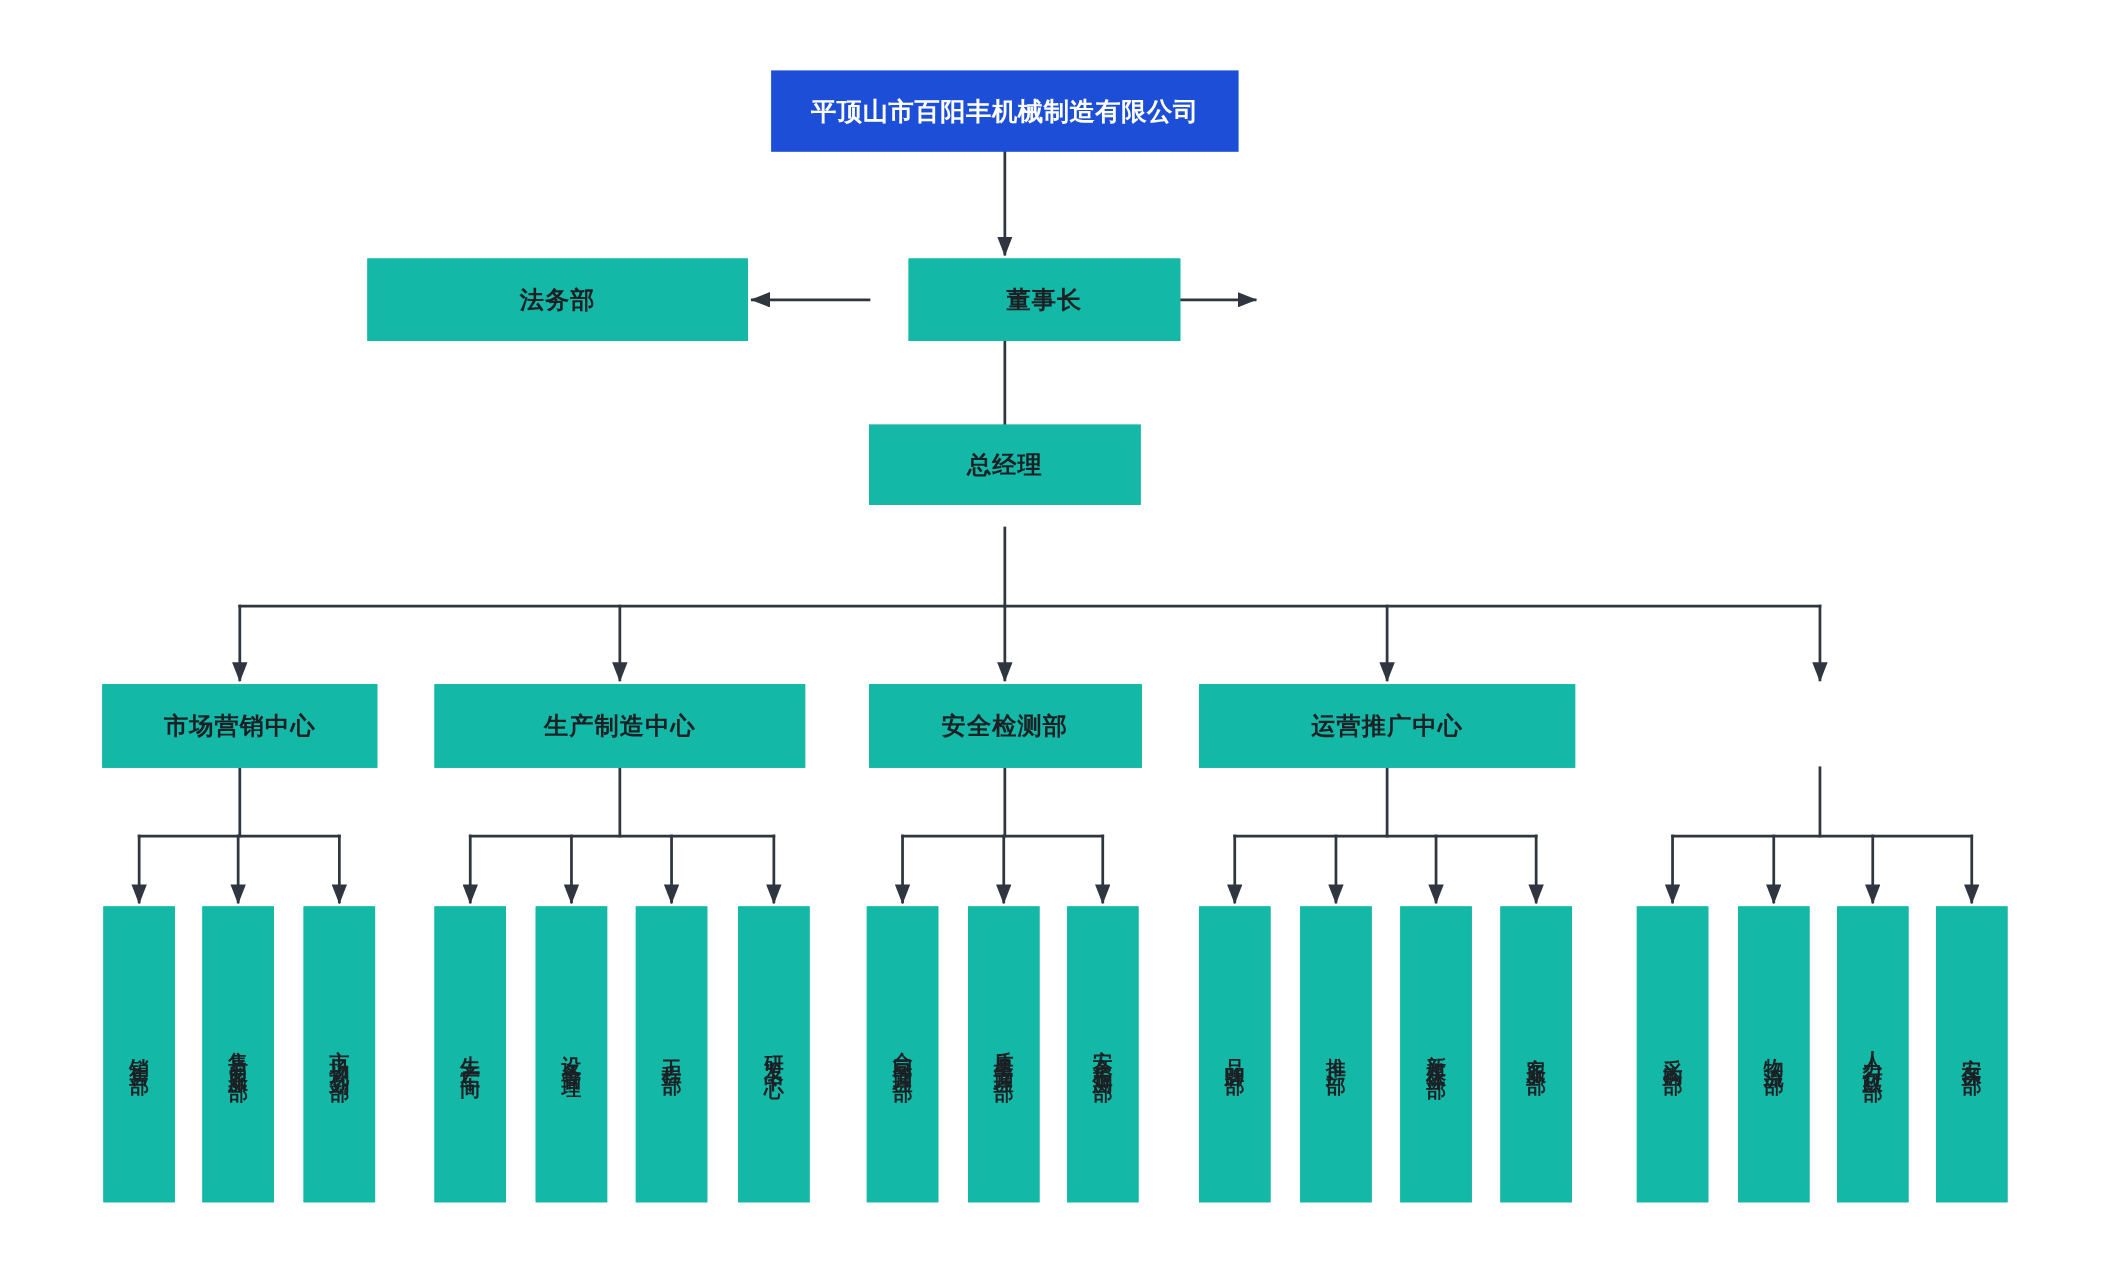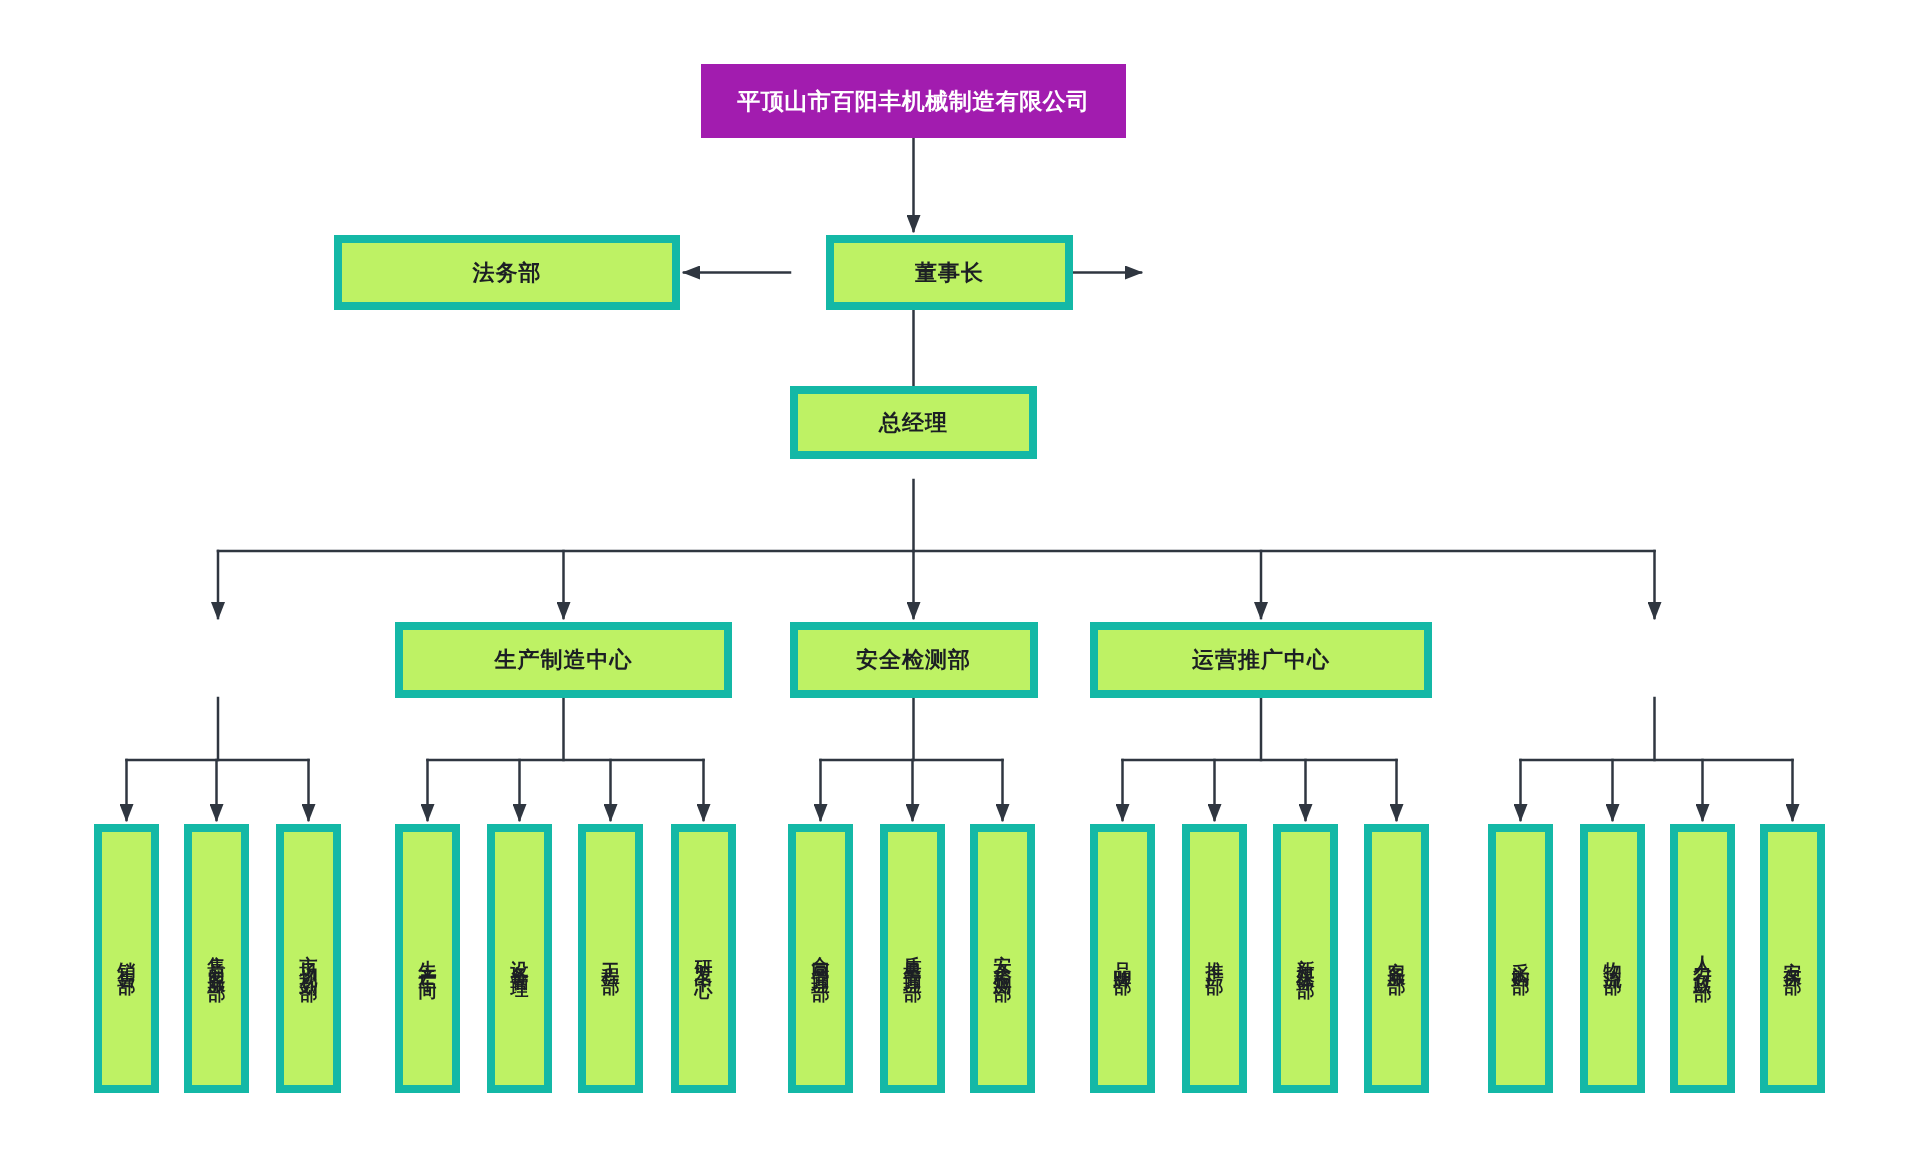--- a/index.html
+++ b/index.html
@@ -18,30 +18,30 @@
   .connectors {
     position: absolute;
     left: 0; top: 0;
     width: 1920px;
     height: 1164px;
     pointer-events: none;
   }
   .node {
     position: absolute;
     box-sizing: border-box;
-    background: #bef264;
+    background: #14b8a6;
     border: 8px solid #14b8a6;
     display: flex;
     align-items: center;
     justify-content: center;
     color: #1c1f24;
     font-weight: 700;
   }
   .node.root {
-    background: #a21caf;
+    background: #1d4ed8;
     border: none;
     color: #ffffff;
     text-align: center;
   }
   .hbox .lbl {
     font-size: 22px;
     letter-spacing: 1px;
     white-space: nowrap;
   }
   .root .lbl {
@@ -128,20 +128,23 @@
     <span class="lbl">法务部</span>
   </div>
   <div class="node hbox" style="left:826px;top:235px;width:247px;height:75px">
     <span class="lbl">董事长</span>
   </div>
 
   <div class="node hbox" style="left:790px;top:386px;width:247px;height:73px">
     <span class="lbl">总经理</span>
   </div>
 
+  <div class="node hbox" style="left:93px;top:622px;width:250px;height:76px">
+    <span class="lbl">市场营销中心</span>
+  </div>
   <div class="node hbox" style="left:395px;top:622px;width:337px;height:76px">
     <span class="lbl">生产制造中心</span>
   </div>
   <div class="node hbox" style="left:789.5px;top:622px;width:248px;height:76px">
     <span class="lbl">安全检测部</span>
   </div>
   <div class="node hbox" style="left:1090px;top:622px;width:342px;height:76px">
     <span class="lbl">运营推广中心</span>
   </div>
 

